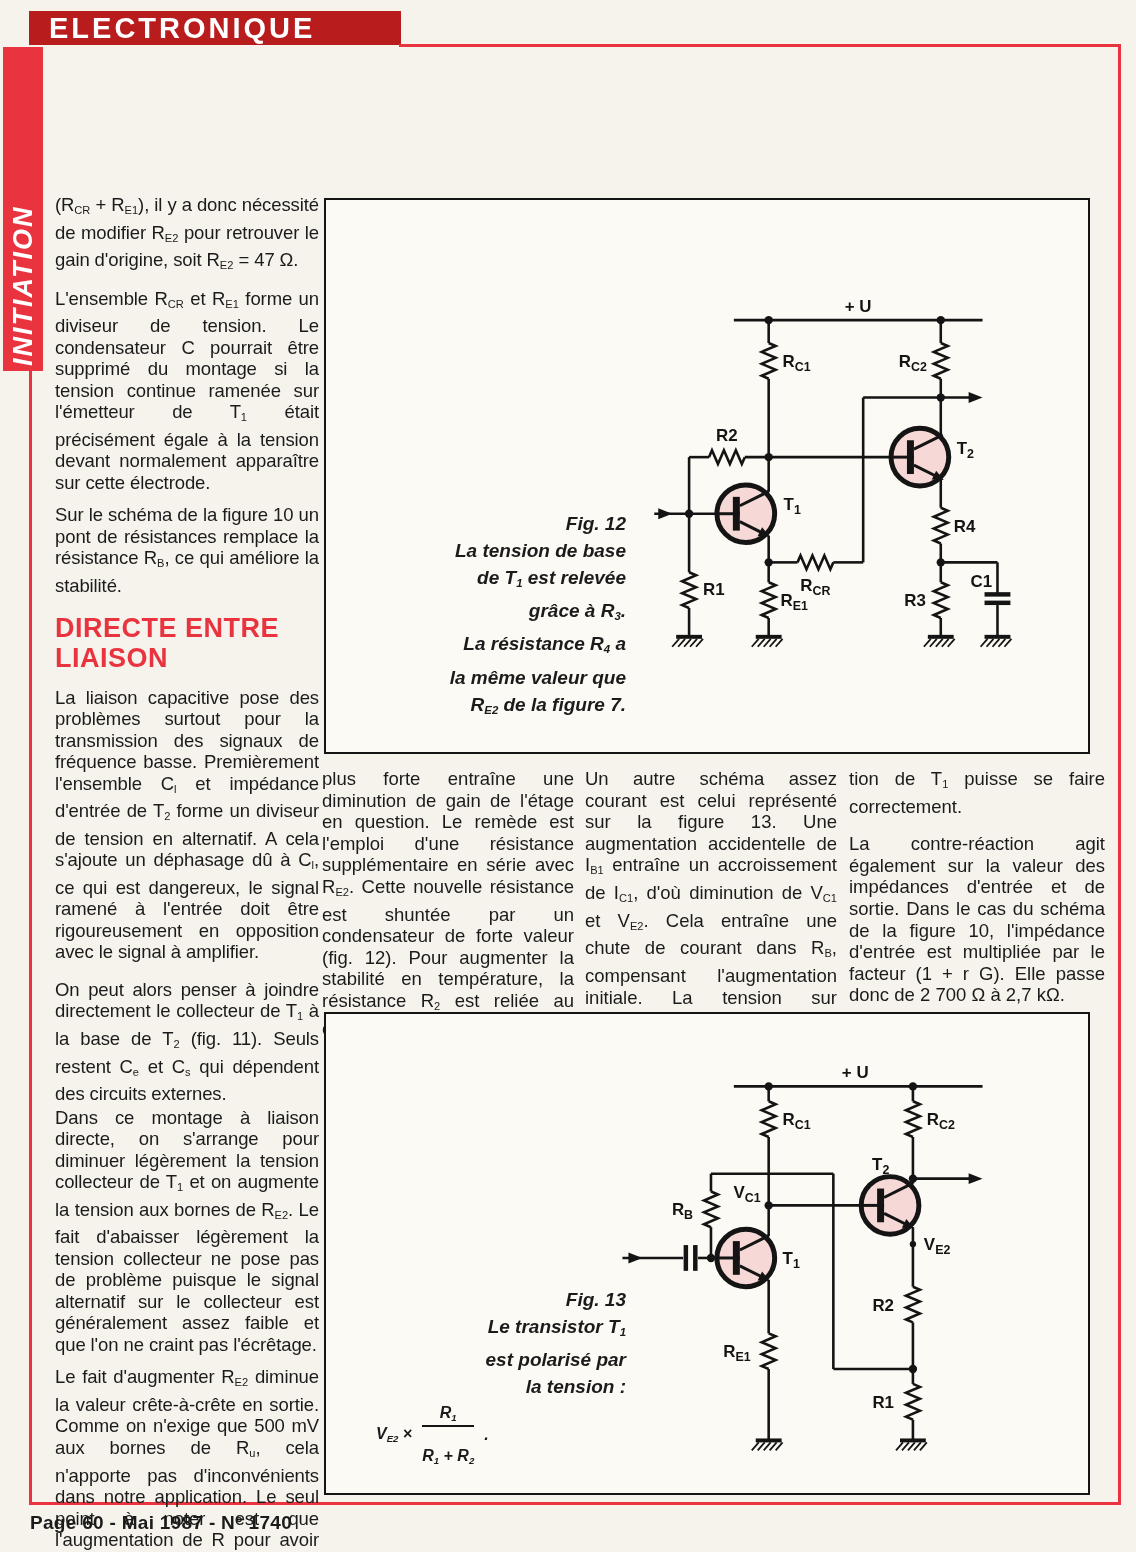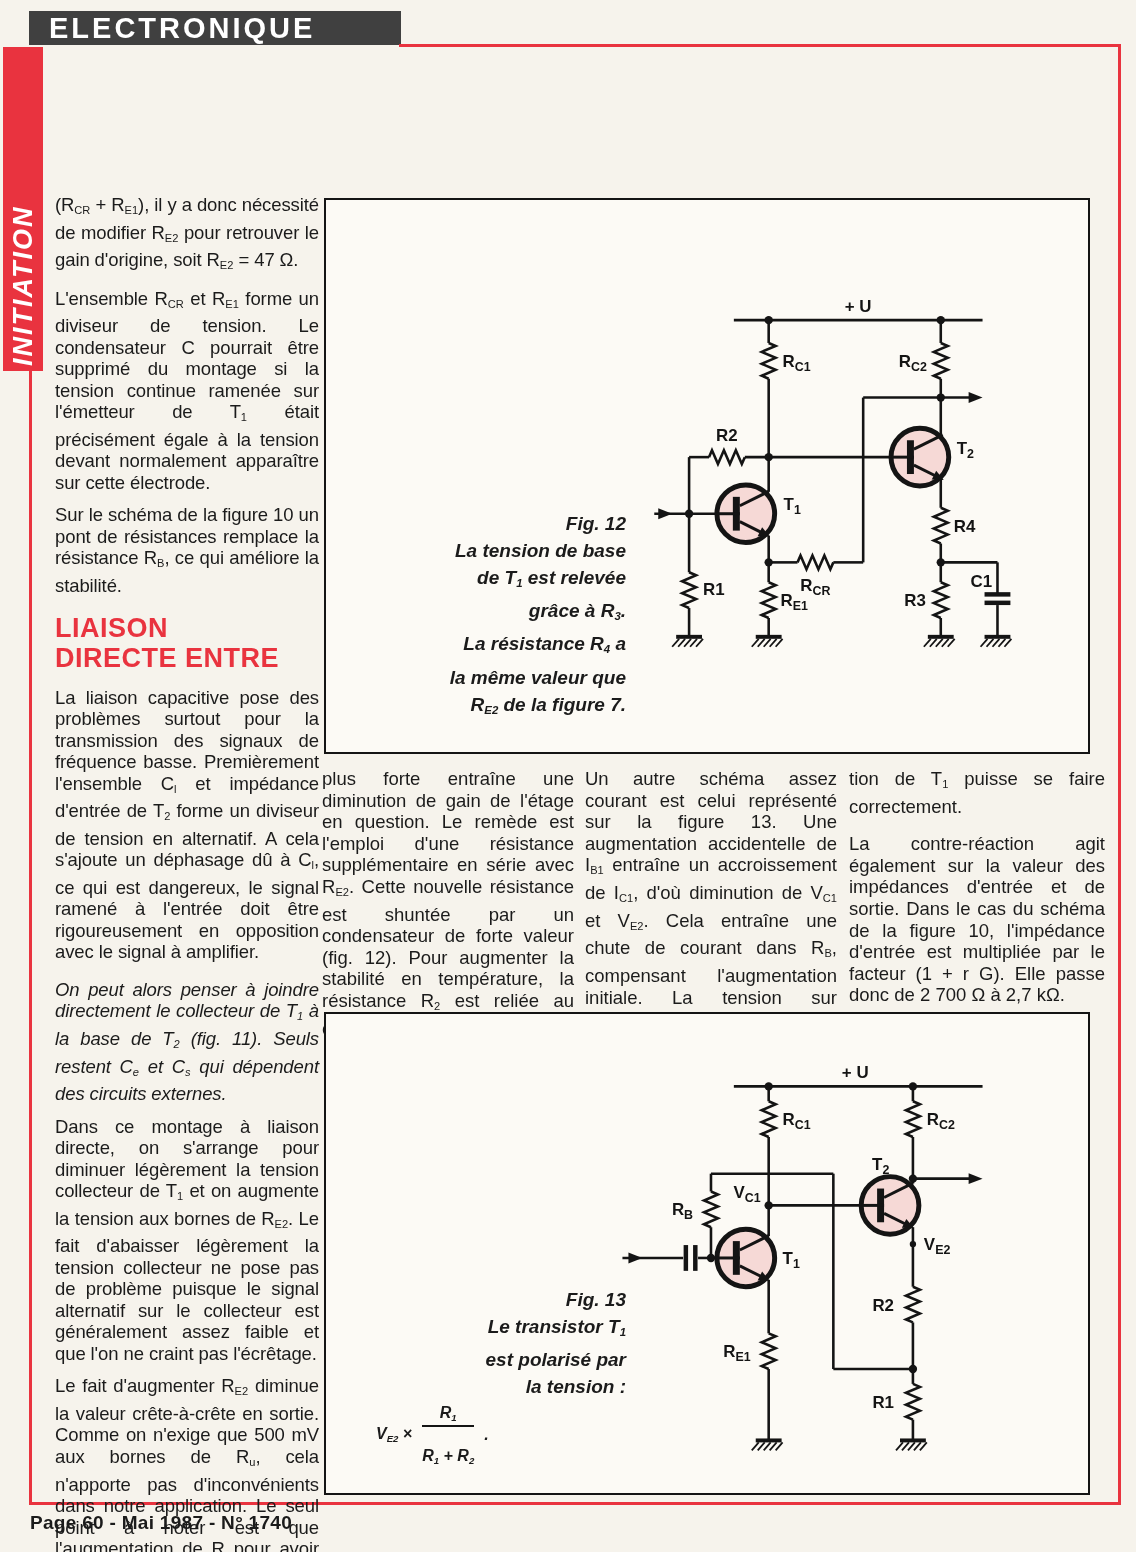--- a/index.html
+++ b/index.html
@@ -3,35 +3,35 @@
 <meta charset="utf-8">
 <style>
   html,body{margin:0;padding:0;}
   body{
     width:1136px;height:1552px;position:relative;overflow:hidden;
     background:#f6f3ec;color:#1b1b1b;
     font-family:"Liberation Sans",sans-serif;
   }
   
   .brand-bar{position:absolute;left:29px;top:11px;width:372px;height:34px;
-    background:#404040;display:flex;align-items:center;padding-left:20px;box-sizing:border-box;text-align:right;}
+    background:#b91c1c;display:flex;align-items:center;padding-left:20px;box-sizing:border-box;text-align:right;}
   .brand-text{color:#fff;font-weight:700;font-size:29px;letter-spacing:3px;}
   .sidebar{position:absolute;left:3px;top:47px;width:40px;height:324px;background:#e9333f;}
   .sidebar-text{position:absolute;left:8px;top:366px;transform:rotate(-90deg);transform-origin:0 0;
     color:#fff;font-weight:700;font-style:italic;font-size:27px;letter-spacing:2px;white-space:nowrap;}
   .frame{position:absolute;background:#e9333f;}
   .frame.left{left:29px;top:368px;width:3px;height:1137px;}
   .frame.bottom{left:29px;top:1502px;width:1092px;height:3px;}
   .frame.right{left:1118px;top:44px;width:3px;height:1461px;}
   .frame.top{left:399px;top:44px;width:722px;height:3px;}
   
   .leftcol{position:absolute;left:55px;top:194px;width:264px;
     font-size:18.5px;line-height:21.5px;text-align:justify;letter-spacing:-0.1px;}
   .leftcol p,.midcol p{margin:0 0 11px 0;}
-  p.tight{margin-top:2px;margin-bottom:11px;font-style:italic;}
+  p.tight{margin-top:2px;margin-bottom:2px;}
   p.nogap{margin-bottom:16px;}
   .head-red{color:#e9333f;font-size:27px;line-height:30px;font-weight:700;
     margin:16px 0 14px 0;letter-spacing:0.5px;}
   .midcol{position:absolute;top:768px;font-size:18.5px;line-height:21.6px;text-align:justify;}
   .midcol.c1{left:322px;width:252px;}
   .midcol.c2{left:585px;width:252px;}
   .midcol.c3{left:849px;width:256px;}
   .signature{text-align:left;font-weight:700;font-size:20px;margin-top:4px;}
   .footer{position:absolute;left:30px;top:1512px;font-weight:700;font-size:19px;letter-spacing:0.3px;}
   sub{font-size:0.6em;vertical-align:-0.28em;letter-spacing:0;}
@@ -67,22 +67,22 @@
 <div class="frame left"></div>
 <div class="frame bottom"></div>
 <div class="frame right"></div>
 <div class="frame top"></div>
 
 <div class="leftcol">
   <p>(R<sub>CR</sub> + R<sub>E1</sub>), il y a donc nécessité de modifier R<sub>E2</sub> pour retrouver le gain d'origine, soit R<sub>E2</sub> = 47 Ω.</p>
   <p>L'ensemble R<sub>CR</sub> et R<sub>E1</sub> forme un diviseur de tension. Le condensateur C pourrait être supprimé du montage si la tension continue ramenée sur l'émetteur de T<sub>1</sub> était précisément égale à la tension devant normalement apparaître sur cette électrode.</p>
   <p>Sur le schéma de la figure 10 un pont de résistances remplace la résistance R<sub>B</sub>, ce qui améliore la stabilité.</p>
   <div class="head-red">
+    <div>DIRECTE ENTRE</div>
     <div>LIAISON</div>
-    <div>DIRECTE ENTRE</div>
   </div>
   <p class="nogap">La liaison capacitive pose des problèmes surtout pour la transmission des signaux de fréquence basse. Premièrement l'ensemble C<sub>l</sub> et impédance d'entrée de T<sub>2</sub> forme un diviseur de tension en alternatif. A cela s'ajoute un déphasage dû à C<sub>l</sub>, ce qui est dangereux, le signal ramené à l'entrée doit être rigoureusement en opposition avec le signal à amplifier.</p>
   <p class="tight">On peut alors penser à joindre directement le collecteur de T<sub>1</sub> à la base de T<sub>2</sub> (fig. 11). Seuls restent C<sub>e</sub> et C<sub>s</sub> qui dépendent des circuits externes.</p>
   <p>Dans ce montage à liaison directe, on s'arrange pour diminuer légèrement la tension collecteur de T<sub>1</sub> et on augmente la tension aux bornes de R<sub>E2</sub>. Le fait d'abaisser légèrement la tension collecteur ne pose pas de problème puisque le signal alternatif sur le collecteur est généralement assez faible et que l'on ne craint pas l'écrêtage.</p>
   <p>Le fait d'augmenter R<sub>E2</sub> diminue la valeur crête-à-crête en sortie. Comme on n'exige que 500 mV aux bornes de R<sub>u</sub>, cela n'apporte pas d'inconvénients dans notre application. Le seul point à noter est que l'augmentation de R pour avoir une tension émetteur</p>
 </div>
 
 <div id="fig12-box" class="figbox">
   <svg viewBox="0 0 766 556" preserveAspectRatio="none" xmlns="http://www.w3.org/2000/svg">
     <defs>

